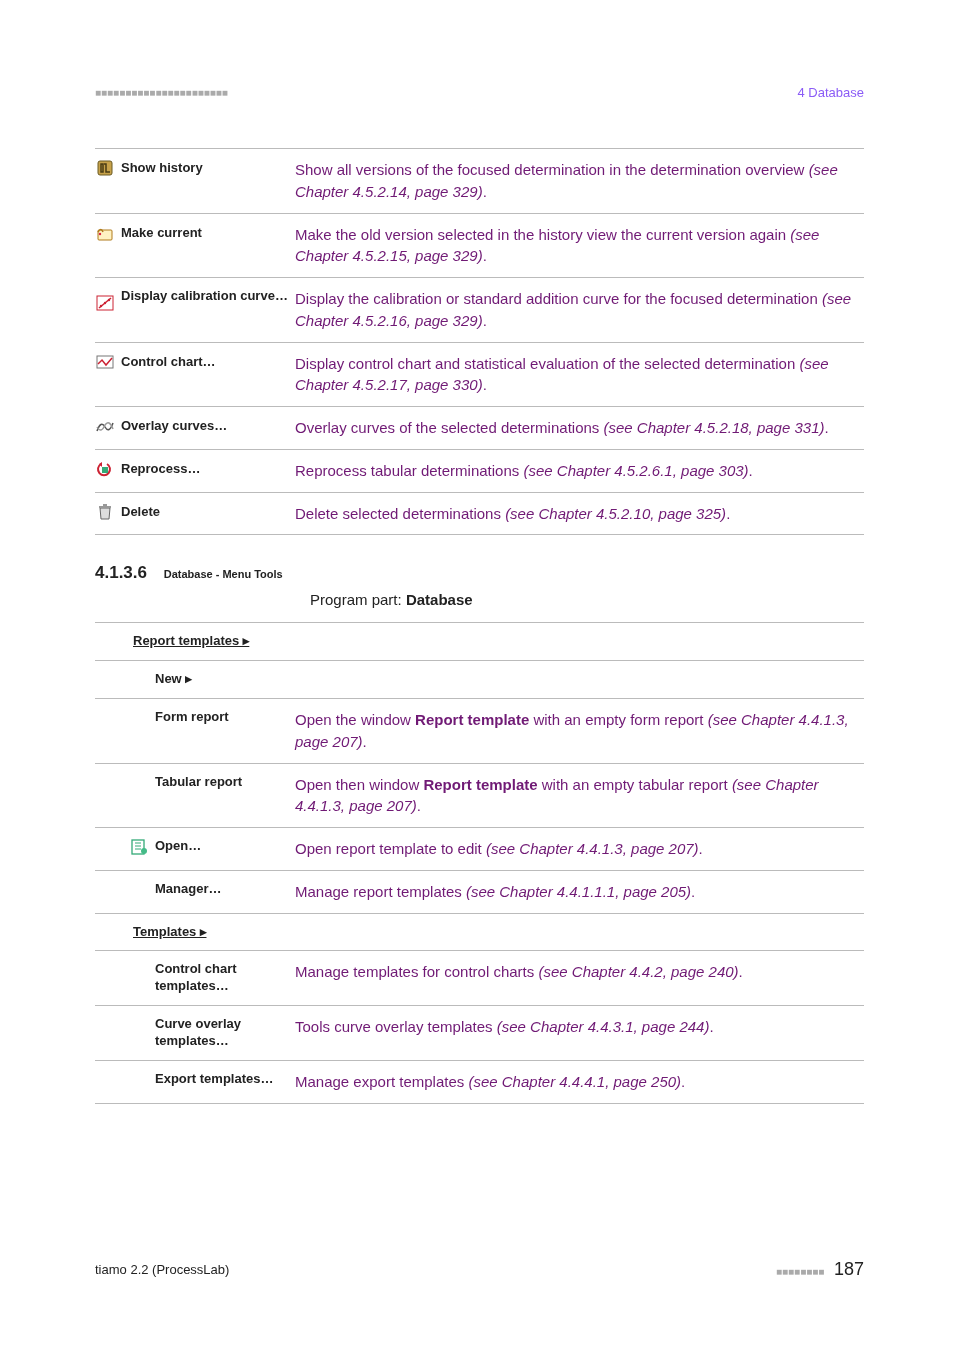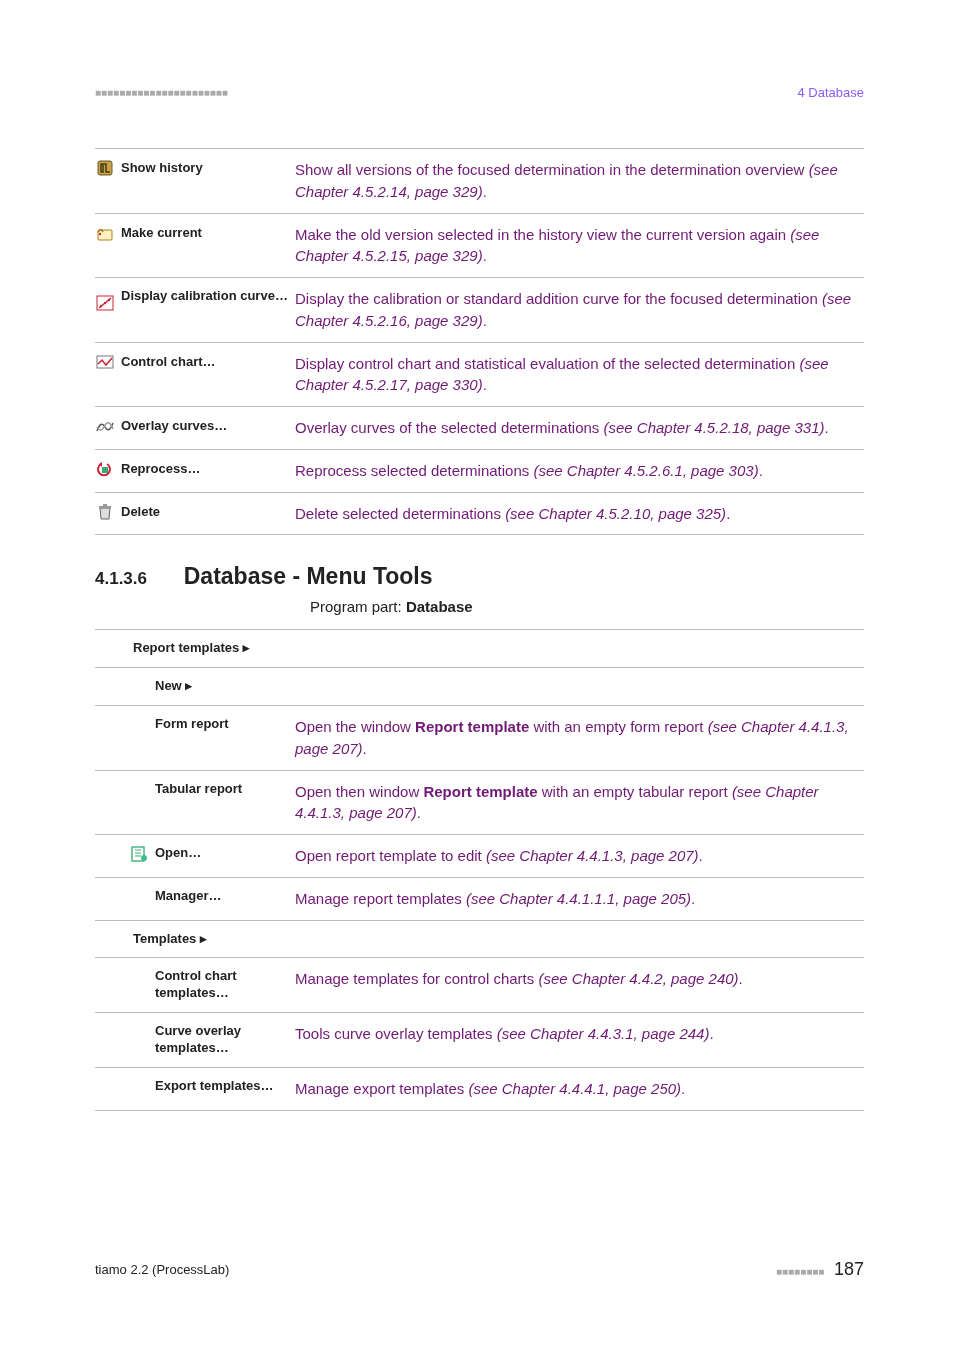--- a/index.html
+++ b/index.html
@@ -57,31 +57,31 @@
   .italic { font-style: italic; }
   .b { font-weight: 700; }
   .icon-box { width: 20px; height: 18px; flex-shrink: 0; display: inline-block; }
   .section-num {
     font-weight: 800;
     font-size: 17px;
     margin-top: 28px;
   }
   .section-title {
     font-weight: 800;
-    font-size: 23px;
-    margin-left: 32px;
+    font-size: 11px;
+    margin-left: 12px;
   }
   .program-line {
     font-size: 15px;
     margin: 8px 0 14px 0;
     padding-left: 215px;
   }
   .indent-1 { padding-left: 38px; }
   .indent-2 { padding-left: 60px; }
-  td.label-col.indent-1 { padding-left: 38px; }
+  td.label-col.indent-1 { padding-left: 38px; text-decoration: underline; }
   td.label-col.indent-2 { padding-left: 60px; }
   .footer {
     position: absolute;
     bottom: 70px;
     left: 95px;
     right: 90px;
     display: flex;
     justify-content: space-between;
     align-items: center;
     font-size: 13px;
@@ -200,21 +200,21 @@
           <svg viewBox="0 0 20 18">
                   <path d="M6 4 a6 6 0 1 0 6 0" stroke="#c23" fill="none" stroke-width="2"></path>
                   <path d="M4 4 L7 2 L7 7 Z" fill="#c23"></path>
                   <rect x="7" y="7" width="6" height="6" fill="#3a7"></rect>
                 </svg>
         </span>
         <span>Reprocess…</span>
       </div>
           </td>
       <td class="desc-col">
-        <span>Reprocess selected determinations </span><span class="italic">(see Chapter 4.5.2.6.1, page 303)</span><span>.</span>
+        <span>Reprocess tabular determinations </span><span class="italic">(see Chapter 4.5.2.6.1, page 303)</span><span>.</span>
       </td>
     </tr>
 
     <tr>
       <td class="label-col">
             <div class="inner align-center">
         <span class="icon-box">
           <svg viewBox="0 0 20 18">
                   <path d="M5 5h10l-1 11h-8z" fill="#ddd" stroke="#666"></path>
                   <rect x="4" y="3" width="12" height="2" fill="#999"></rect>

